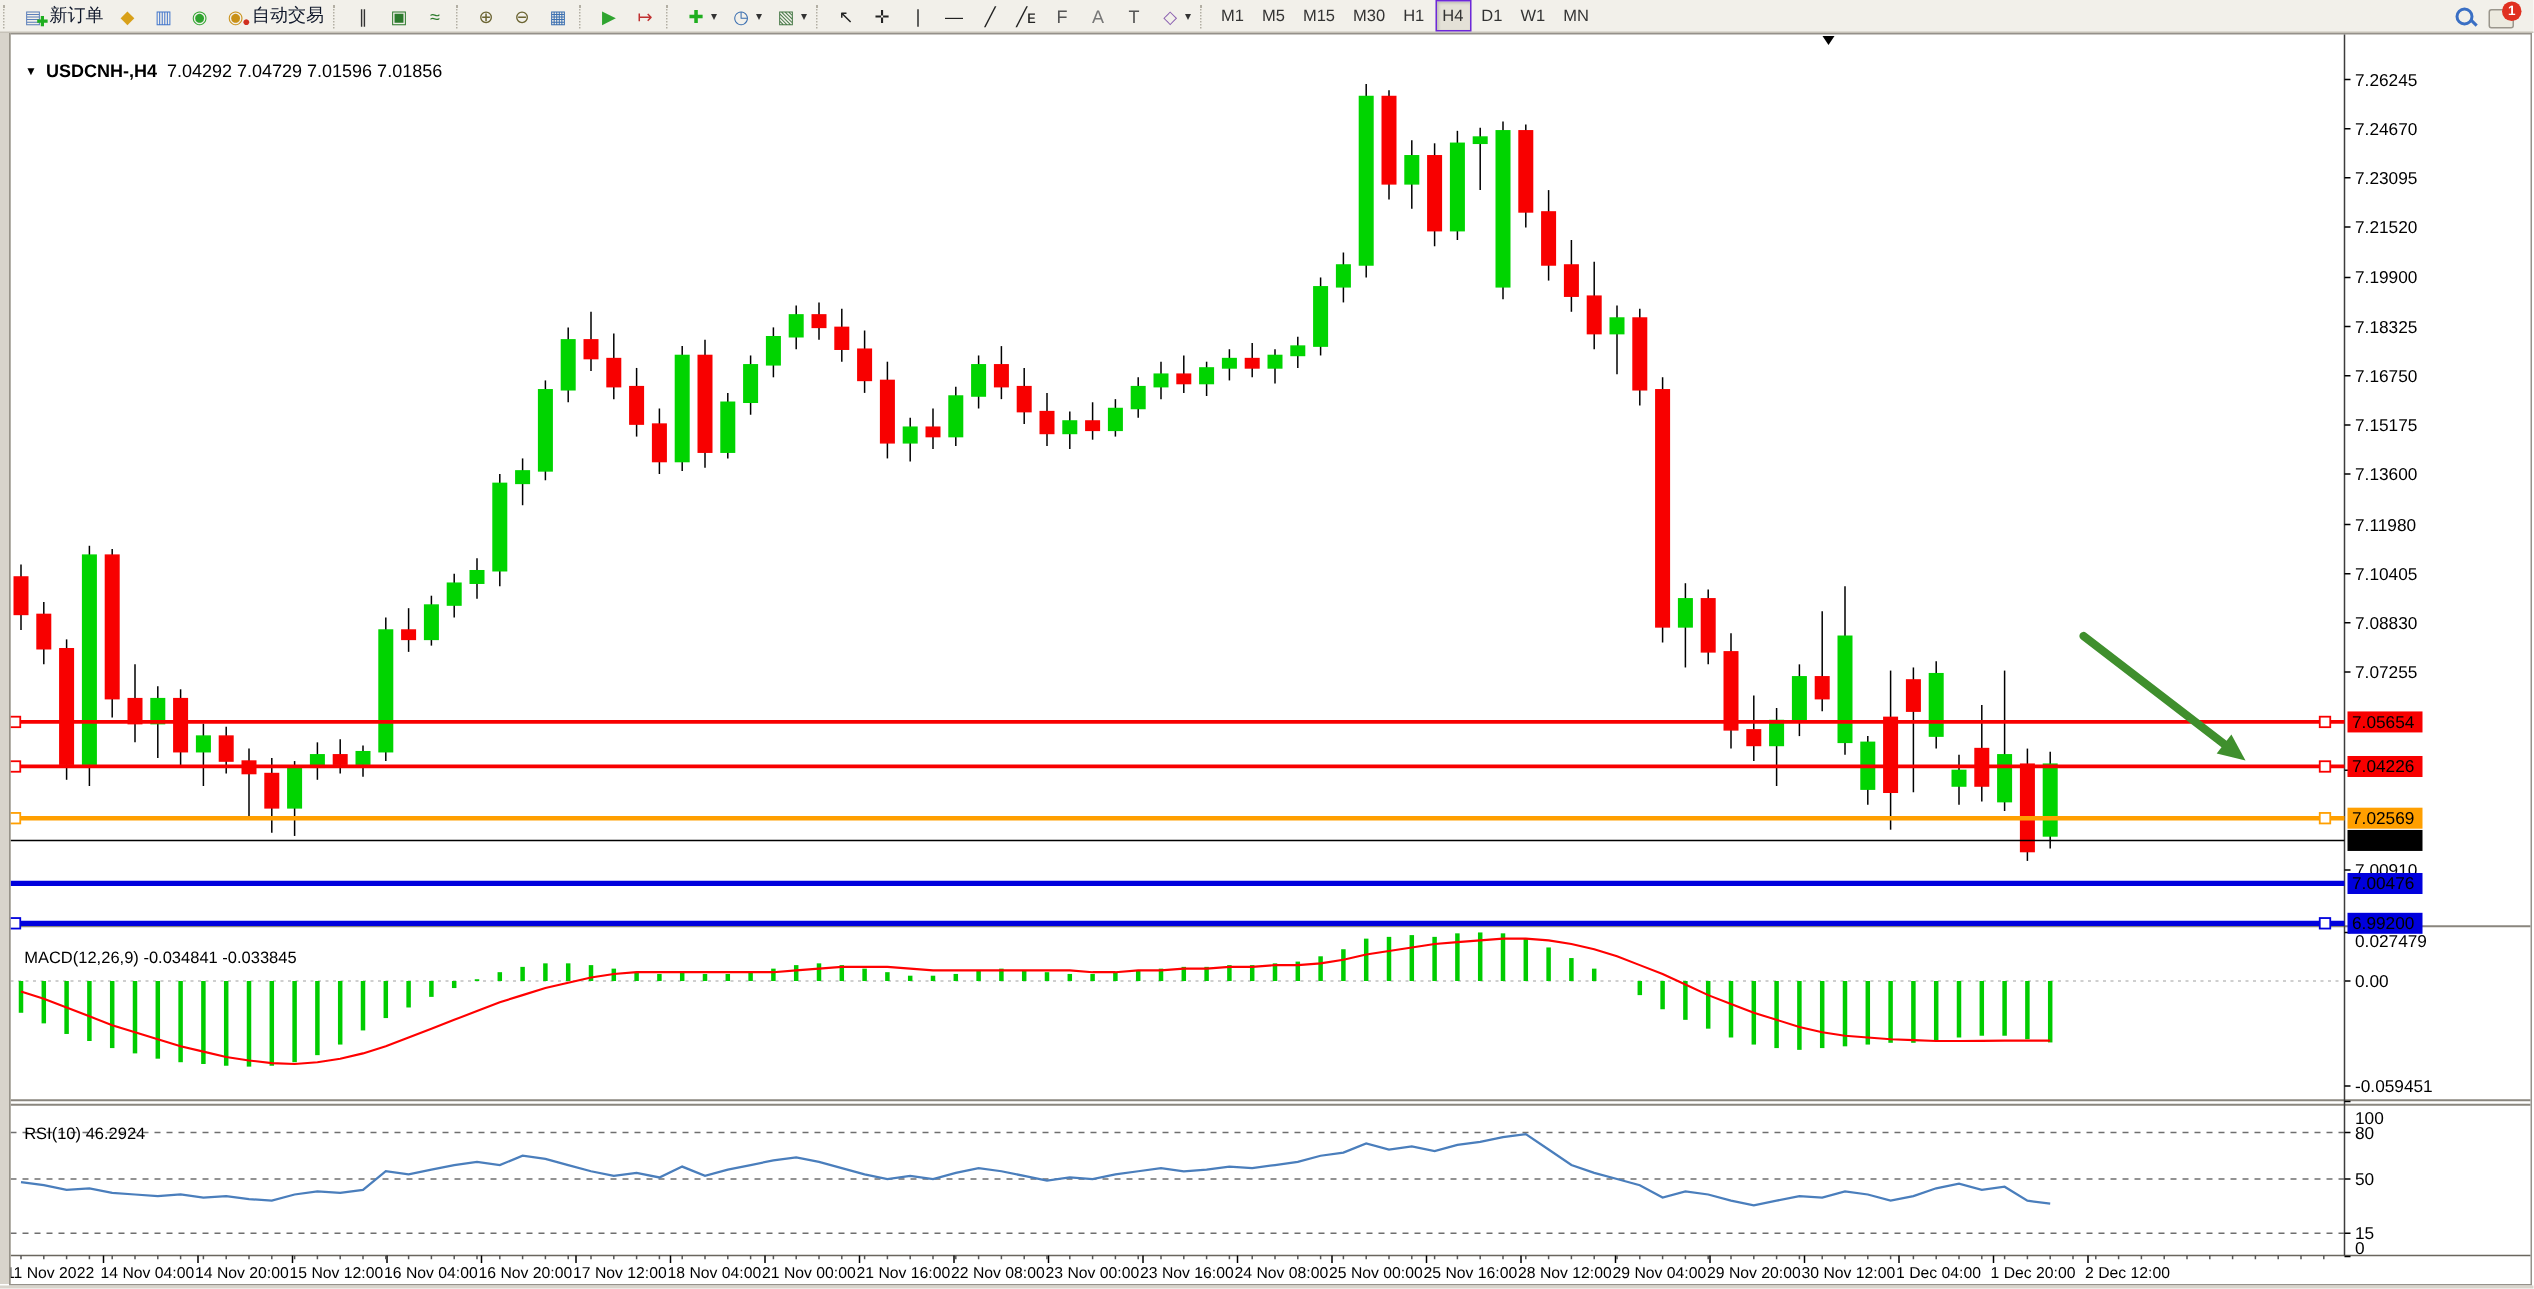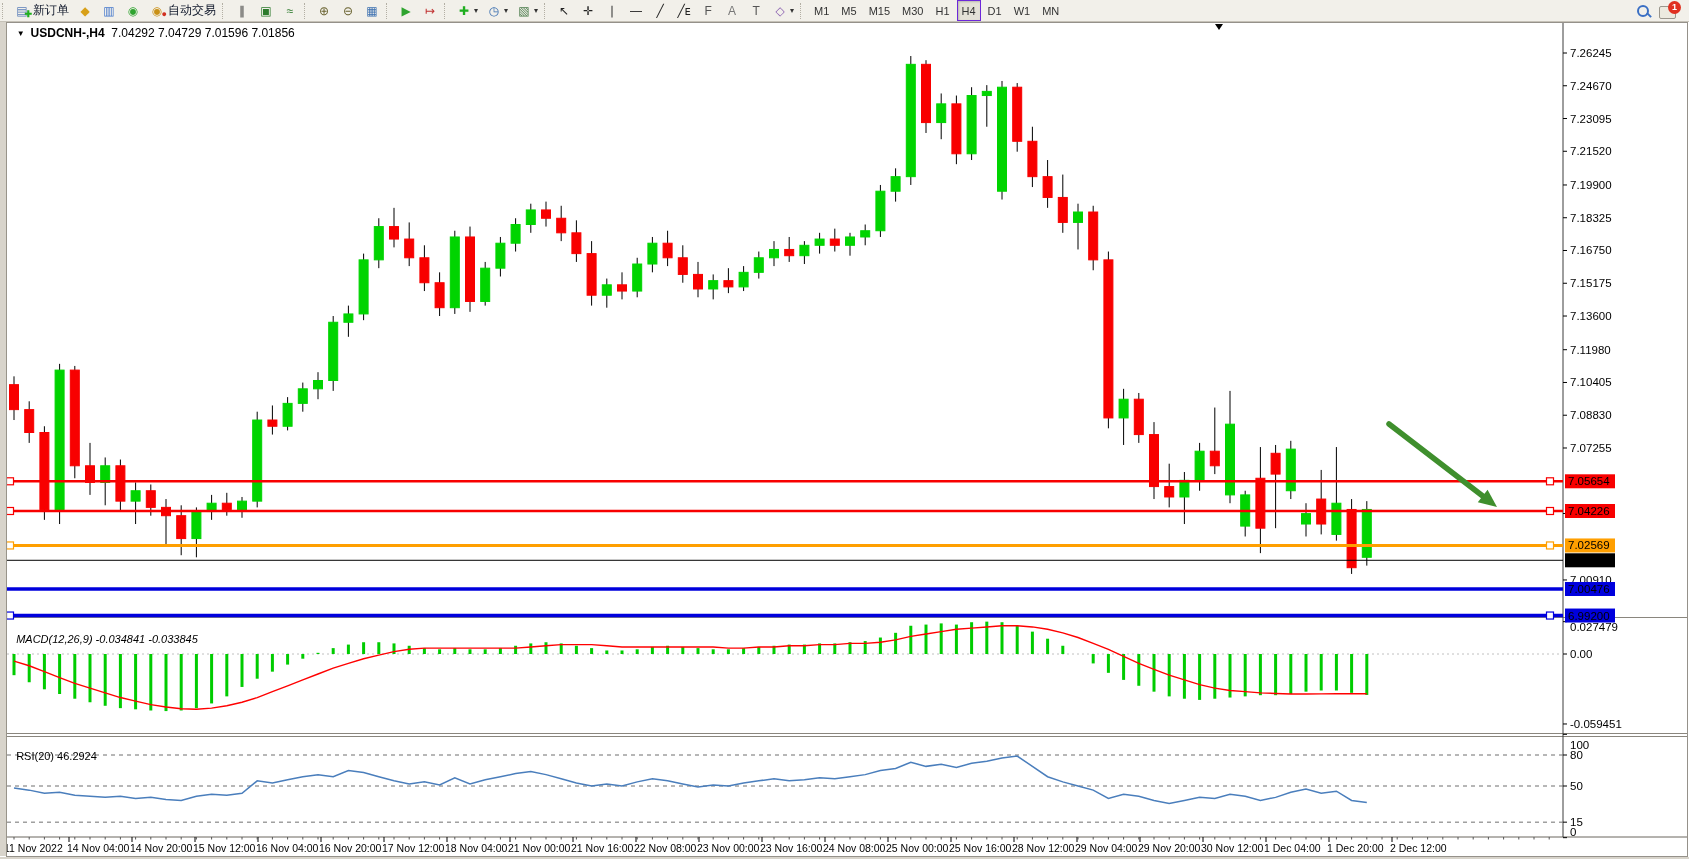--- a/index.html
+++ b/index.html
@@ -19,24 +19,24 @@
   .mag{position:relative;width:16px;height:16px;}
   .mag-circle{position:absolute;left:2px;top:2px;width:8px;height:8px;border:2px solid #3a6fc4;border-radius:50%;}
   .mag-handle{position:absolute;left:11px;top:11px;width:6px;height:2px;background:#3a6fc4;transform:rotate(45deg);}
   .bubble{position:relative;width:15px;height:11px;background:#eceadf;border:1px solid #9a968c;border-radius:2px;margin-top:3px;}
   .nbadge{position:absolute;right:-6px;top:-6px;width:13px;height:13px;background:#e03020;color:#fff;
     border-radius:50%;font-size:9px;font-weight:bold;line-height:13px;text-align:center;}
   #left-strip{position:absolute;left:0;top:22px;width:6px;height:834px;background:#d8d4cb;border-right:1px solid #98948a;z-index:2;}
   #bottom-strip{position:absolute;left:0;top:857px;width:1689px;height:2px;background:#d8d4cb;z-index:2;}
   #chart-svg{position:absolute;left:0;top:0;z-index:1;}
   .pane-label{position:absolute;z-index:3;font-size:11px;color:#000;white-space:pre;}
-  #title-row{left:10px;top:12px;font-size:12px;}
+  #title-row{left:10px;top:26px;font-size:12px;}
   #title-row .tri{font-size:8px;color:#000;margin-right:6px;vertical-align:1px;}
   #title-row b{font-weight:bold;}
-  #macd-label{left:10px;top:621px;font-style:italic;}
+  #macd-label{left:10px;top:621px;}
   #rsi-label{left:10px;top:738px;}
   svg text{font-family:"Liberation Sans",sans-serif;fill:#000;}
 </style>
 </head>
 <body>
 
 <div id="toolbar">
   <div id="toolbar-groups" style="display: flex; align-items: center;">
       <div class="grip"></div>
       <div class="tb-btn">
@@ -667,14 +667,14 @@
 
 <div id="title-row" class="pane-label">
   <span class="tri">▼</span><b>USDCNH-,H4</b>&nbsp;&nbsp;<span>7.04292 7.04729 7.01596 7.01856</span>
 </div>
 
 <div id="macd-label" class="pane-label">
   <span>MACD(12,26,9)</span> <span>-0.034841</span> <span>-0.033845</span>
 </div>
 
 <div id="rsi-label" class="pane-label">
-  <span>RSI(20)</span> <span>46.2924</span>
+  <span>RSI(10)</span> <span>46.2924</span>
 </div>
 
 </body></html>

